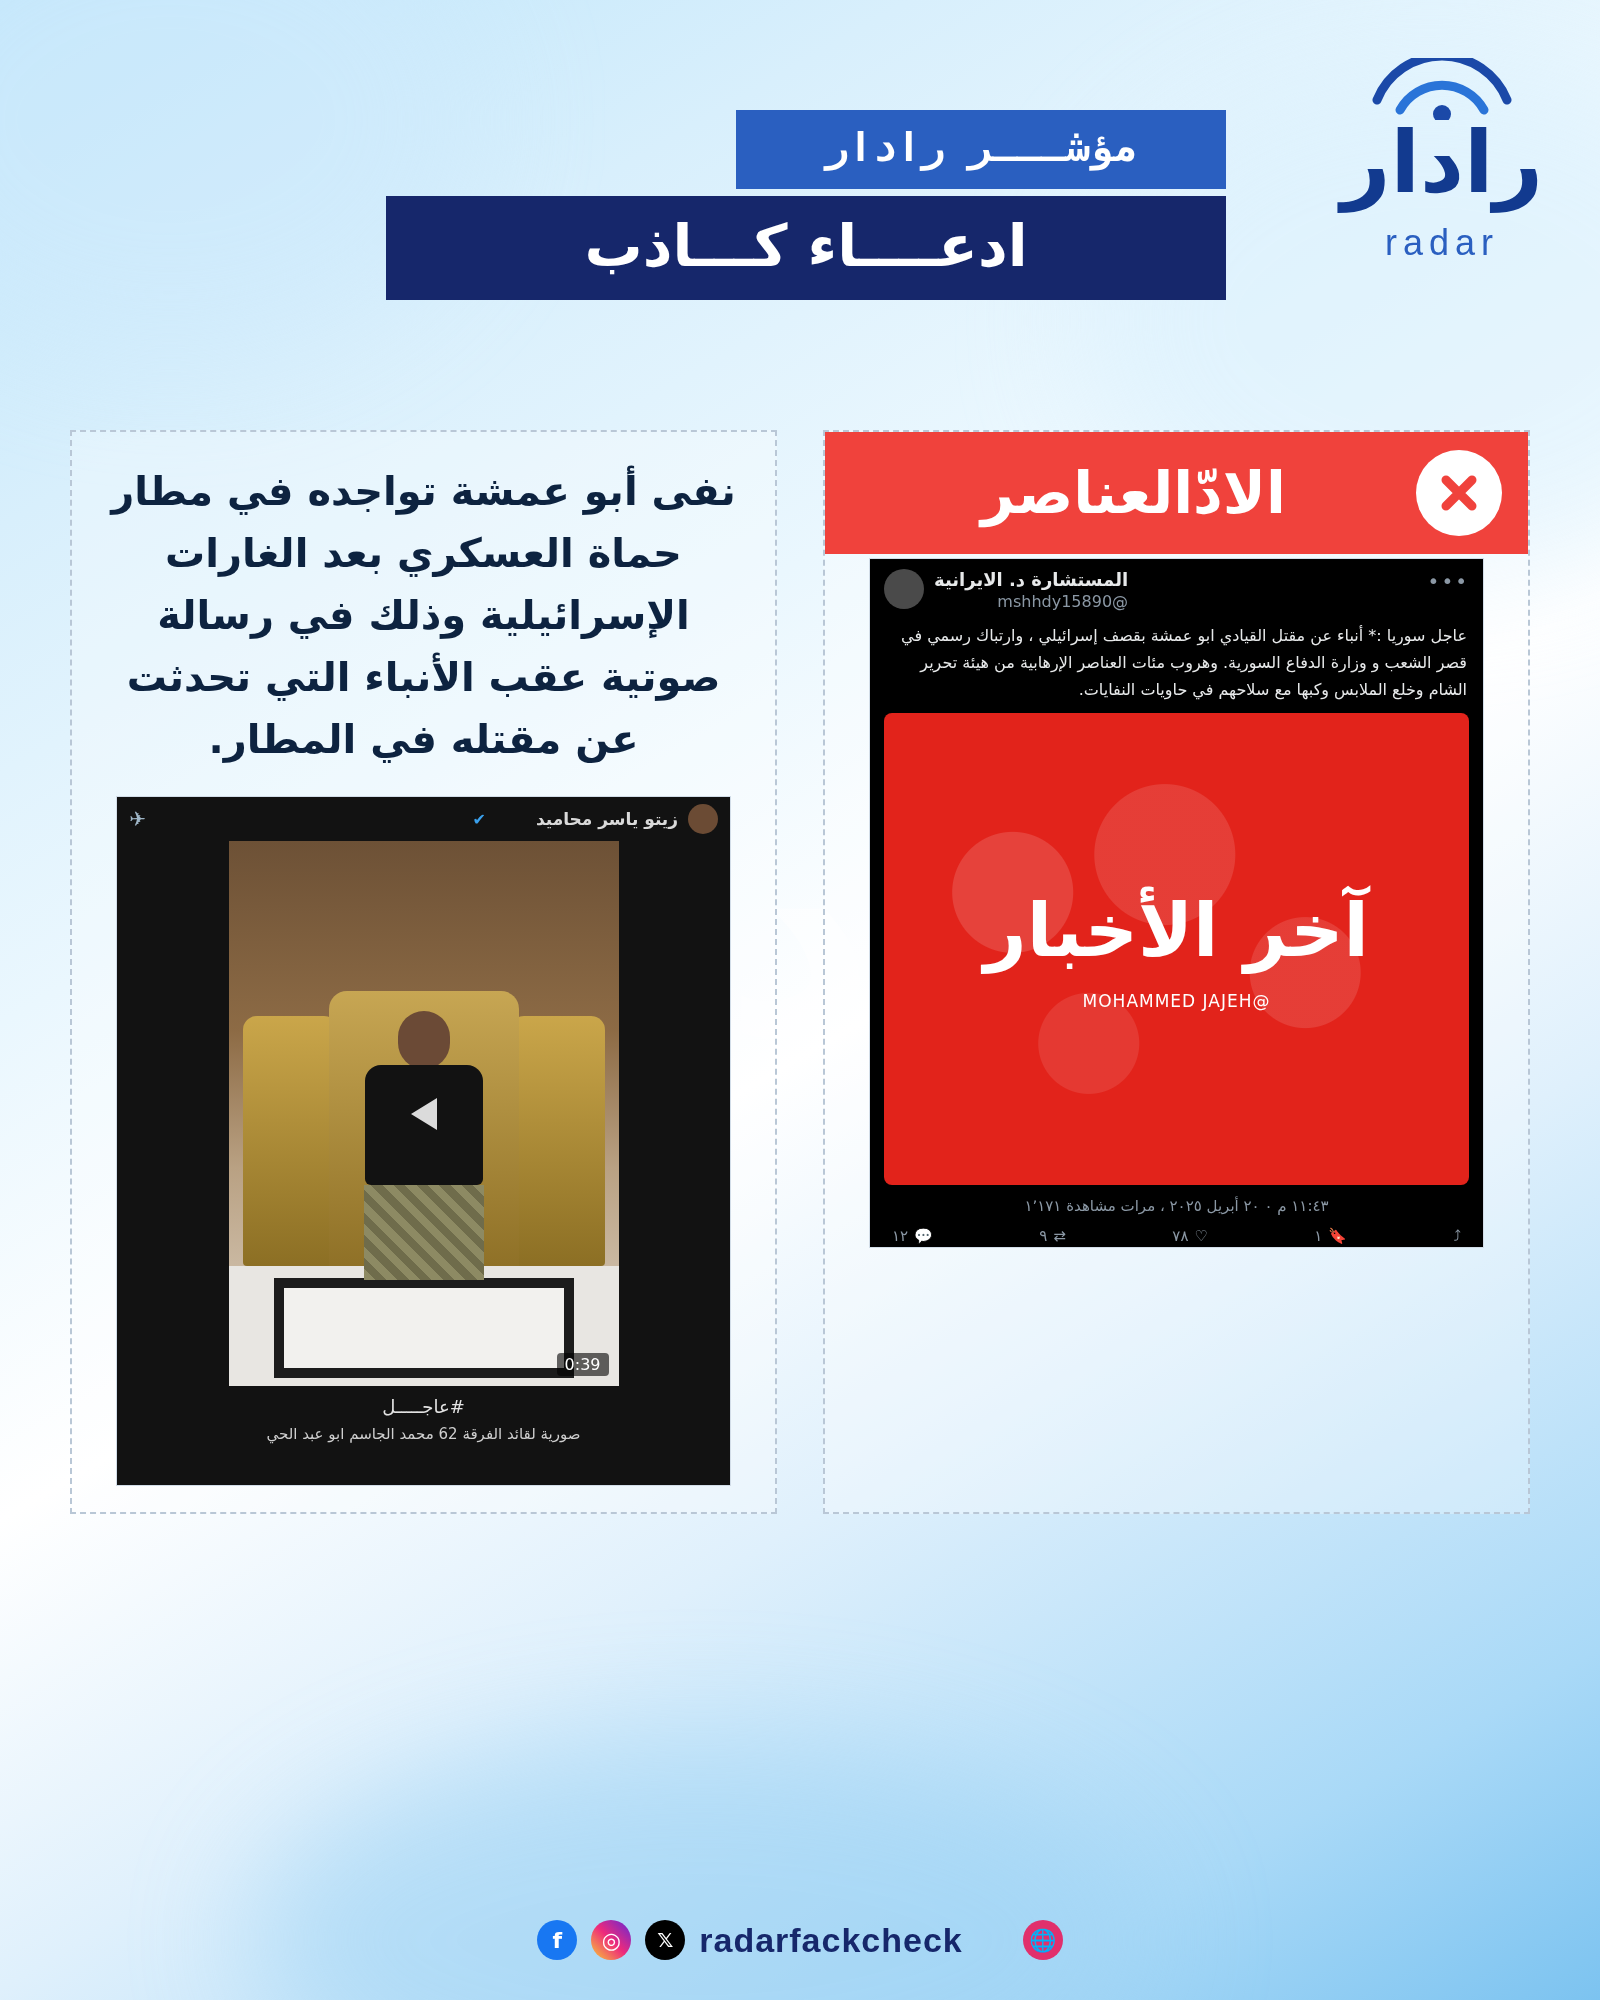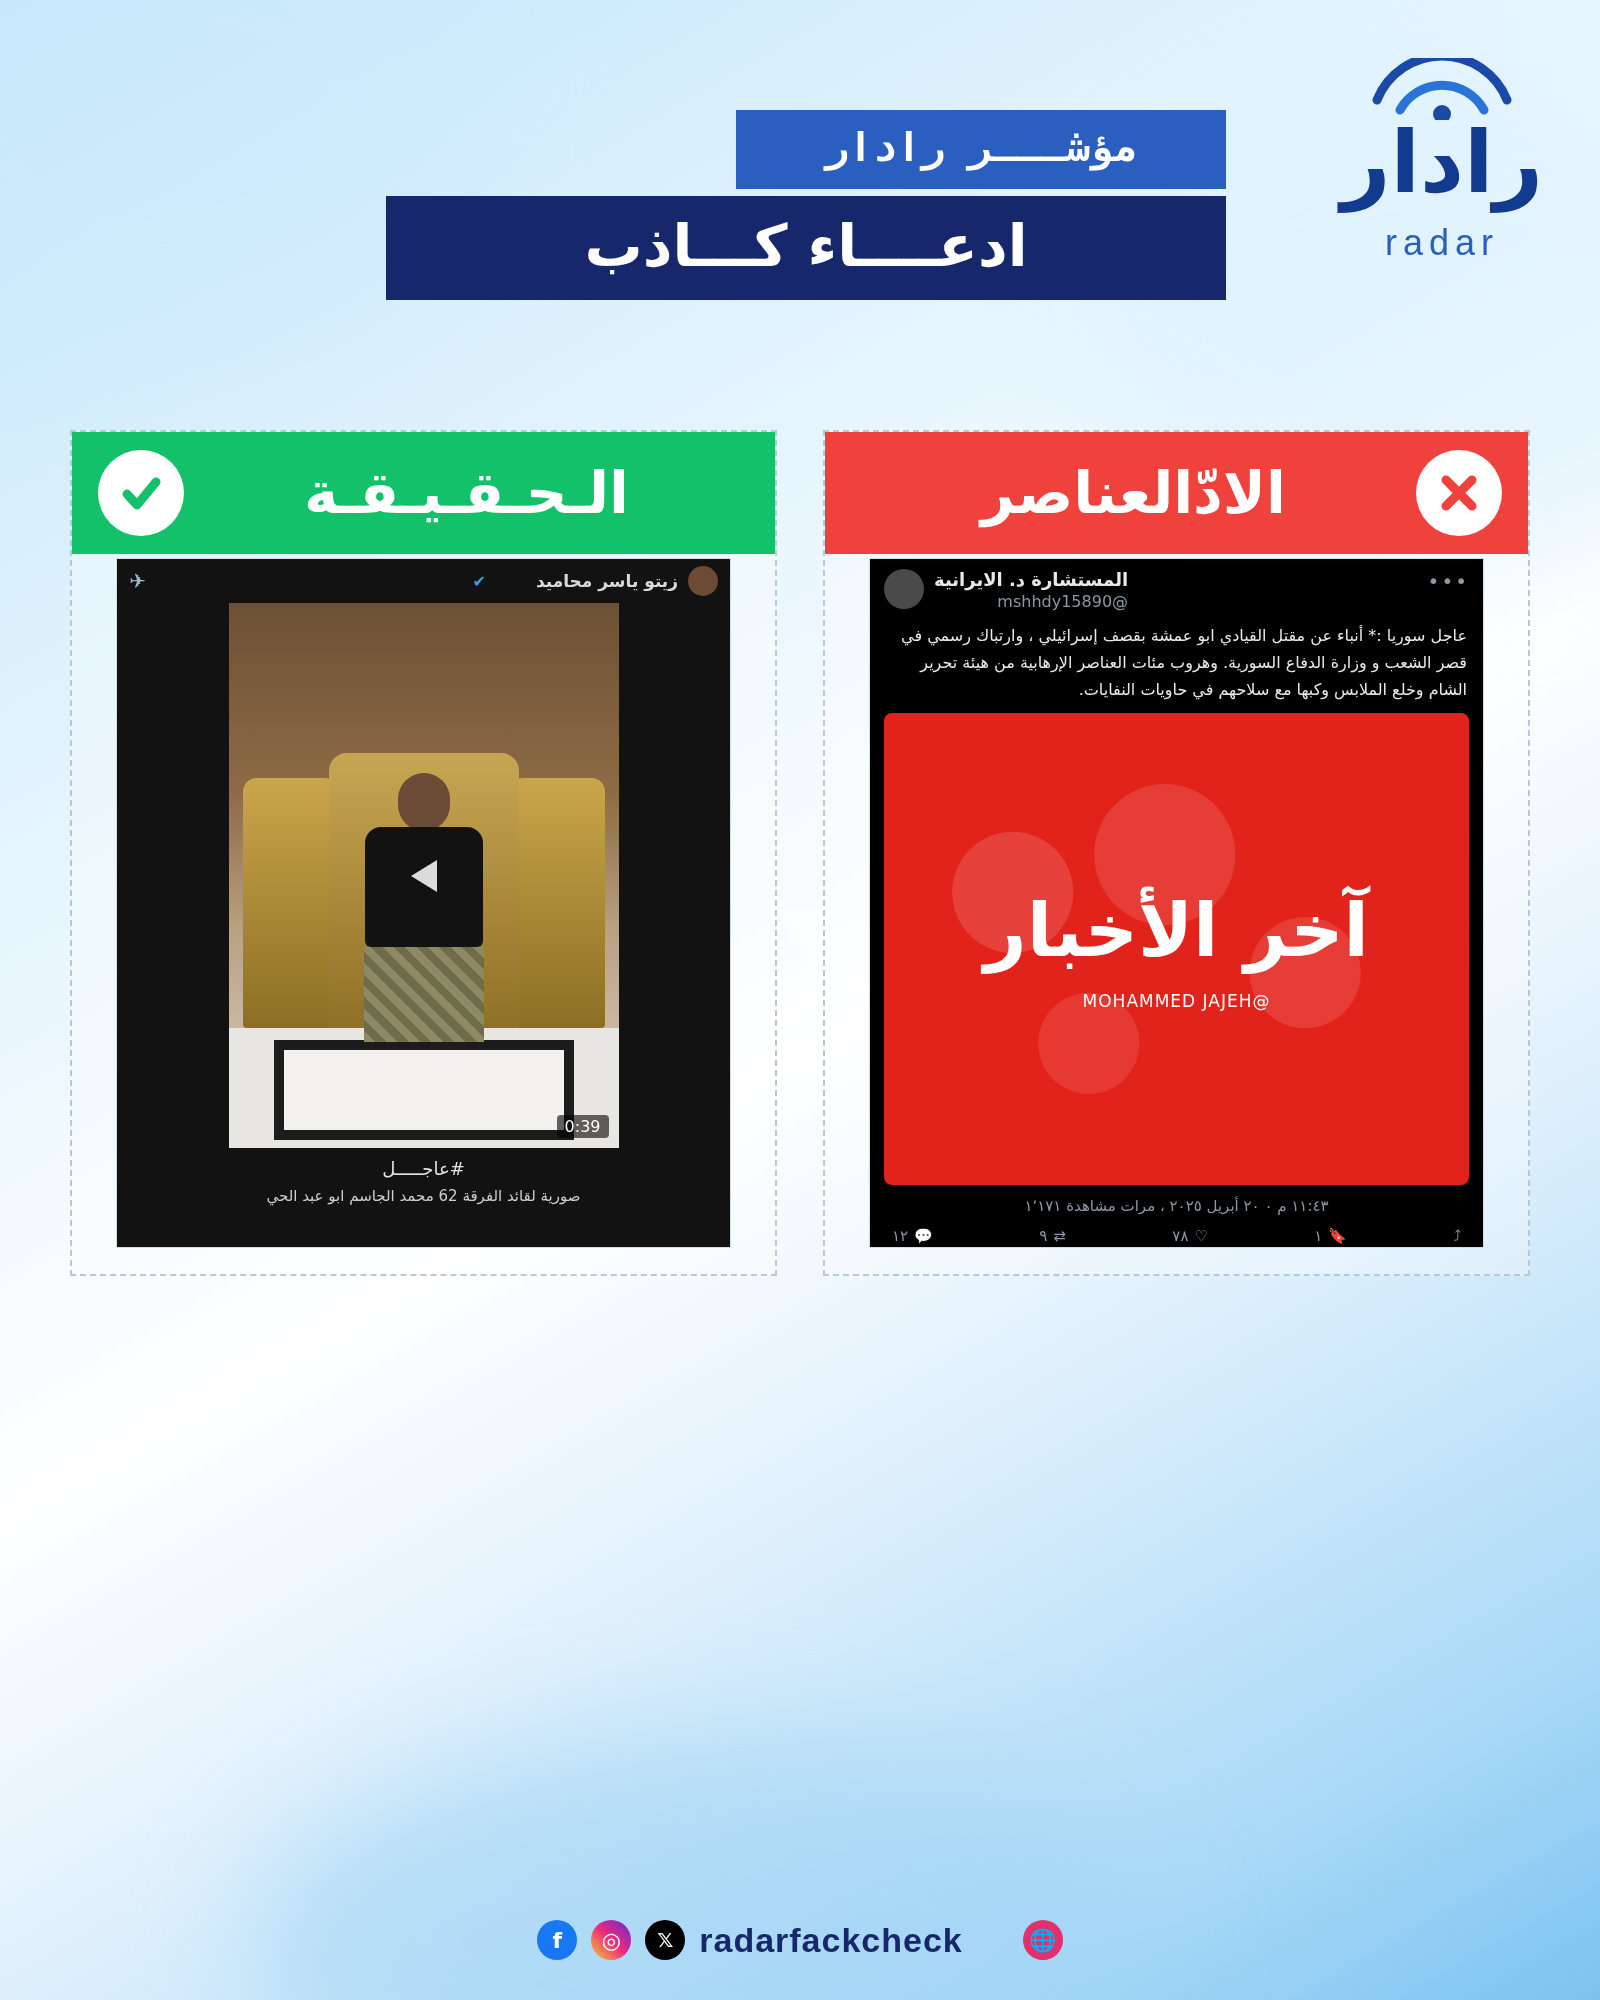--- a/index.html
+++ b/index.html
@@ -262,28 +262,21 @@
           <span>🔖<i style="font-style:normal">١</i></span>
           <span>♡<i style="font-style:normal">٧٨</i></span>
           <span>⇄<i style="font-style:normal">٩</i></span>
           <span>💬<i style="font-style:normal">١٢</i></span>
         </div>
       </div>
     </div>
   </div>
 
   <div class="card truth">
-    <div class="band band-true">
-      <div class="title">الـحـقـيـقـة</div>
-      <div class="badge">
-        <svg viewBox="0 0 52 52">
-            <path d="M12 27 L22 38 L41 15" fill="none" stroke="#12c16a" stroke-width="9" stroke-linecap="round" stroke-linejoin="round"></path>
-          </svg>
-      </div>
-    </div>
+    <div class="body">نفى أبو عمشة تواجده في مطار حماة العسكري بعد الغارات الإسرائيلية وذلك في رسالة صوتية عقب الأنباء التي تحدثت عن مقتله في المطار.</div>
 
     <div class="shot">
       <div class="tg">
         <div class="tg-head">
           <div class="tg-ava"></div>
           <div class="tg-name">زيتو ياسر محاميد</div>
           <div class="tg-check">✔</div>
           <div class="tg-plane">✈</div>
         </div>
         <div class="tg-media">

